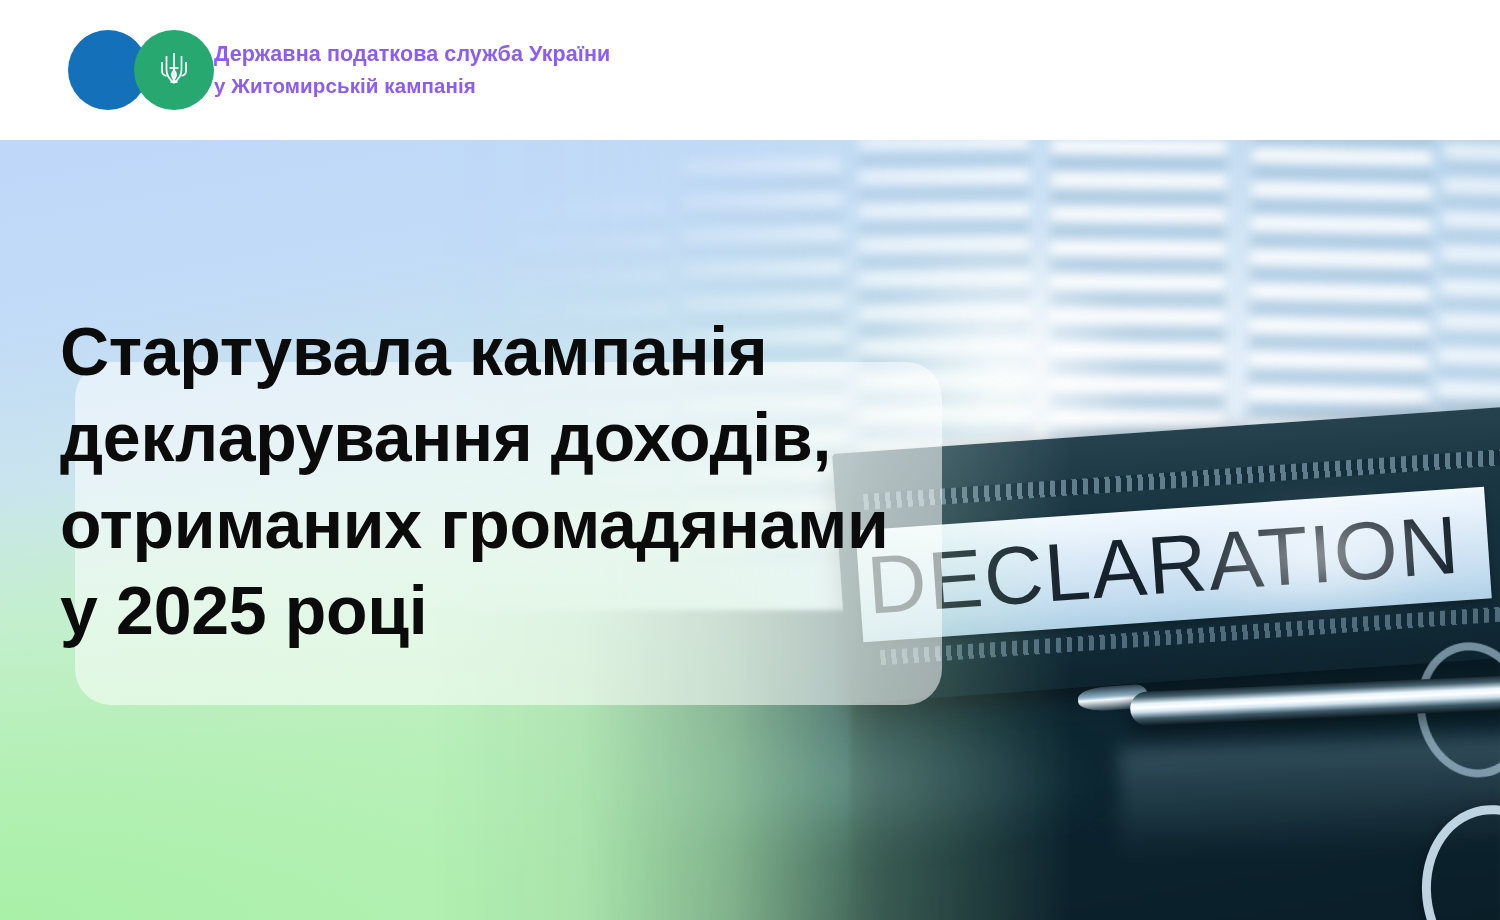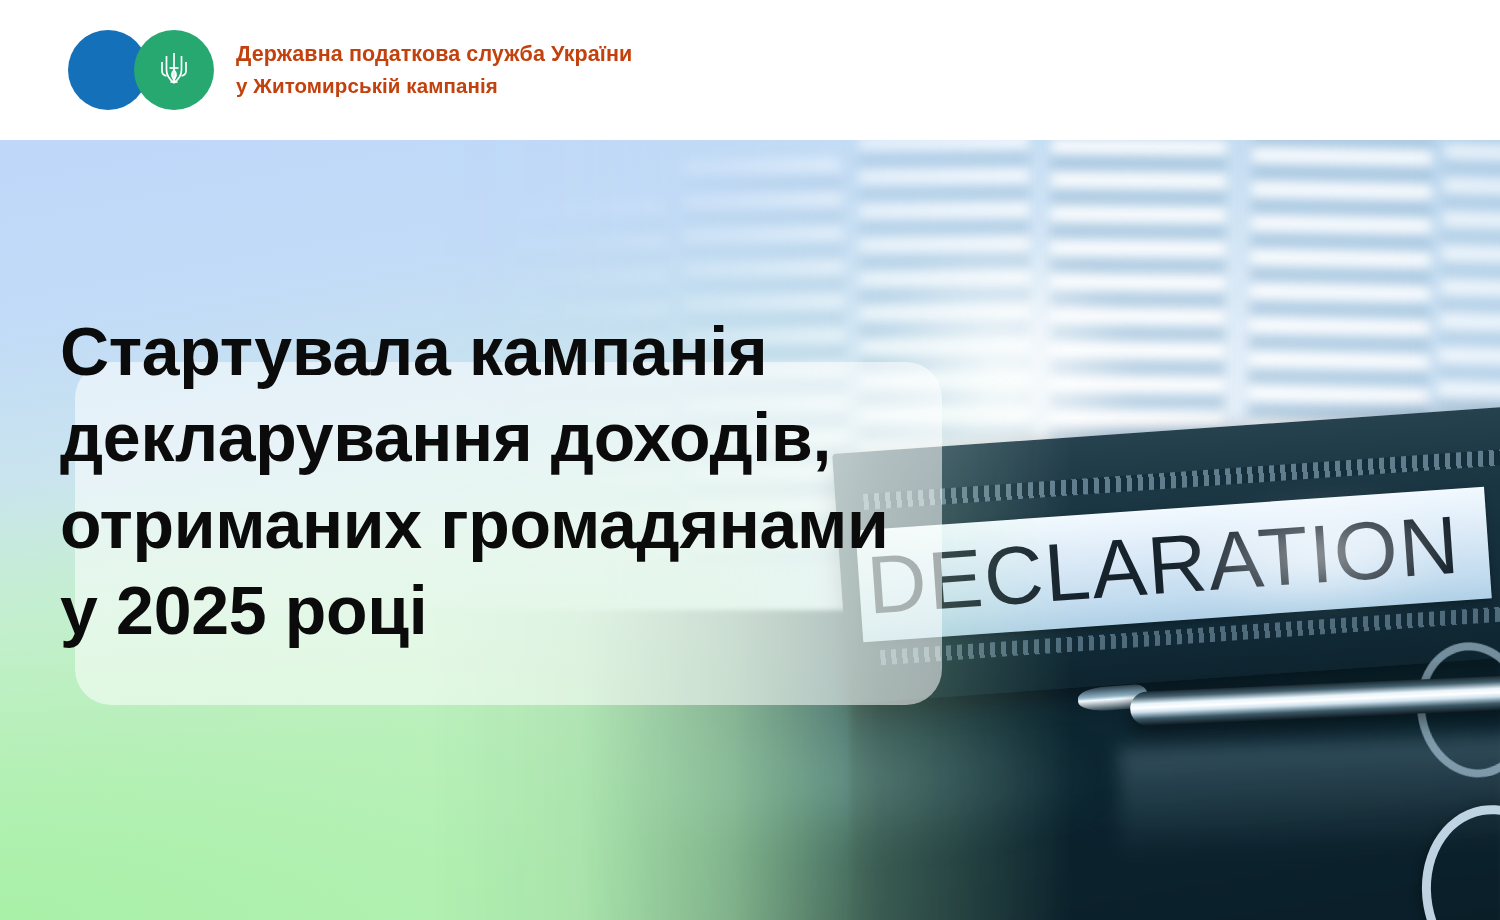--- a/index.html
+++ b/index.html
@@ -52,22 +52,21 @@
   .logo-circle.green {
     left: 66px;
     background: #27a871;
     display: flex;
     align-items: center;
     justify-content: center;
   }
   .trident-svg { display: block; }
 
   .header-text {
-    margin-left: 22px;
-    color: #c2410c;
+    color: #8b5cf6;
     line-height: 1.0;
   }
   .org-line-1 {
     font-size: 21.5px;
     font-weight: bold;
     letter-spacing: 0.1px;
     white-space: nowrap;
     margin-bottom: 10px;
   }
   .org-line-2,

